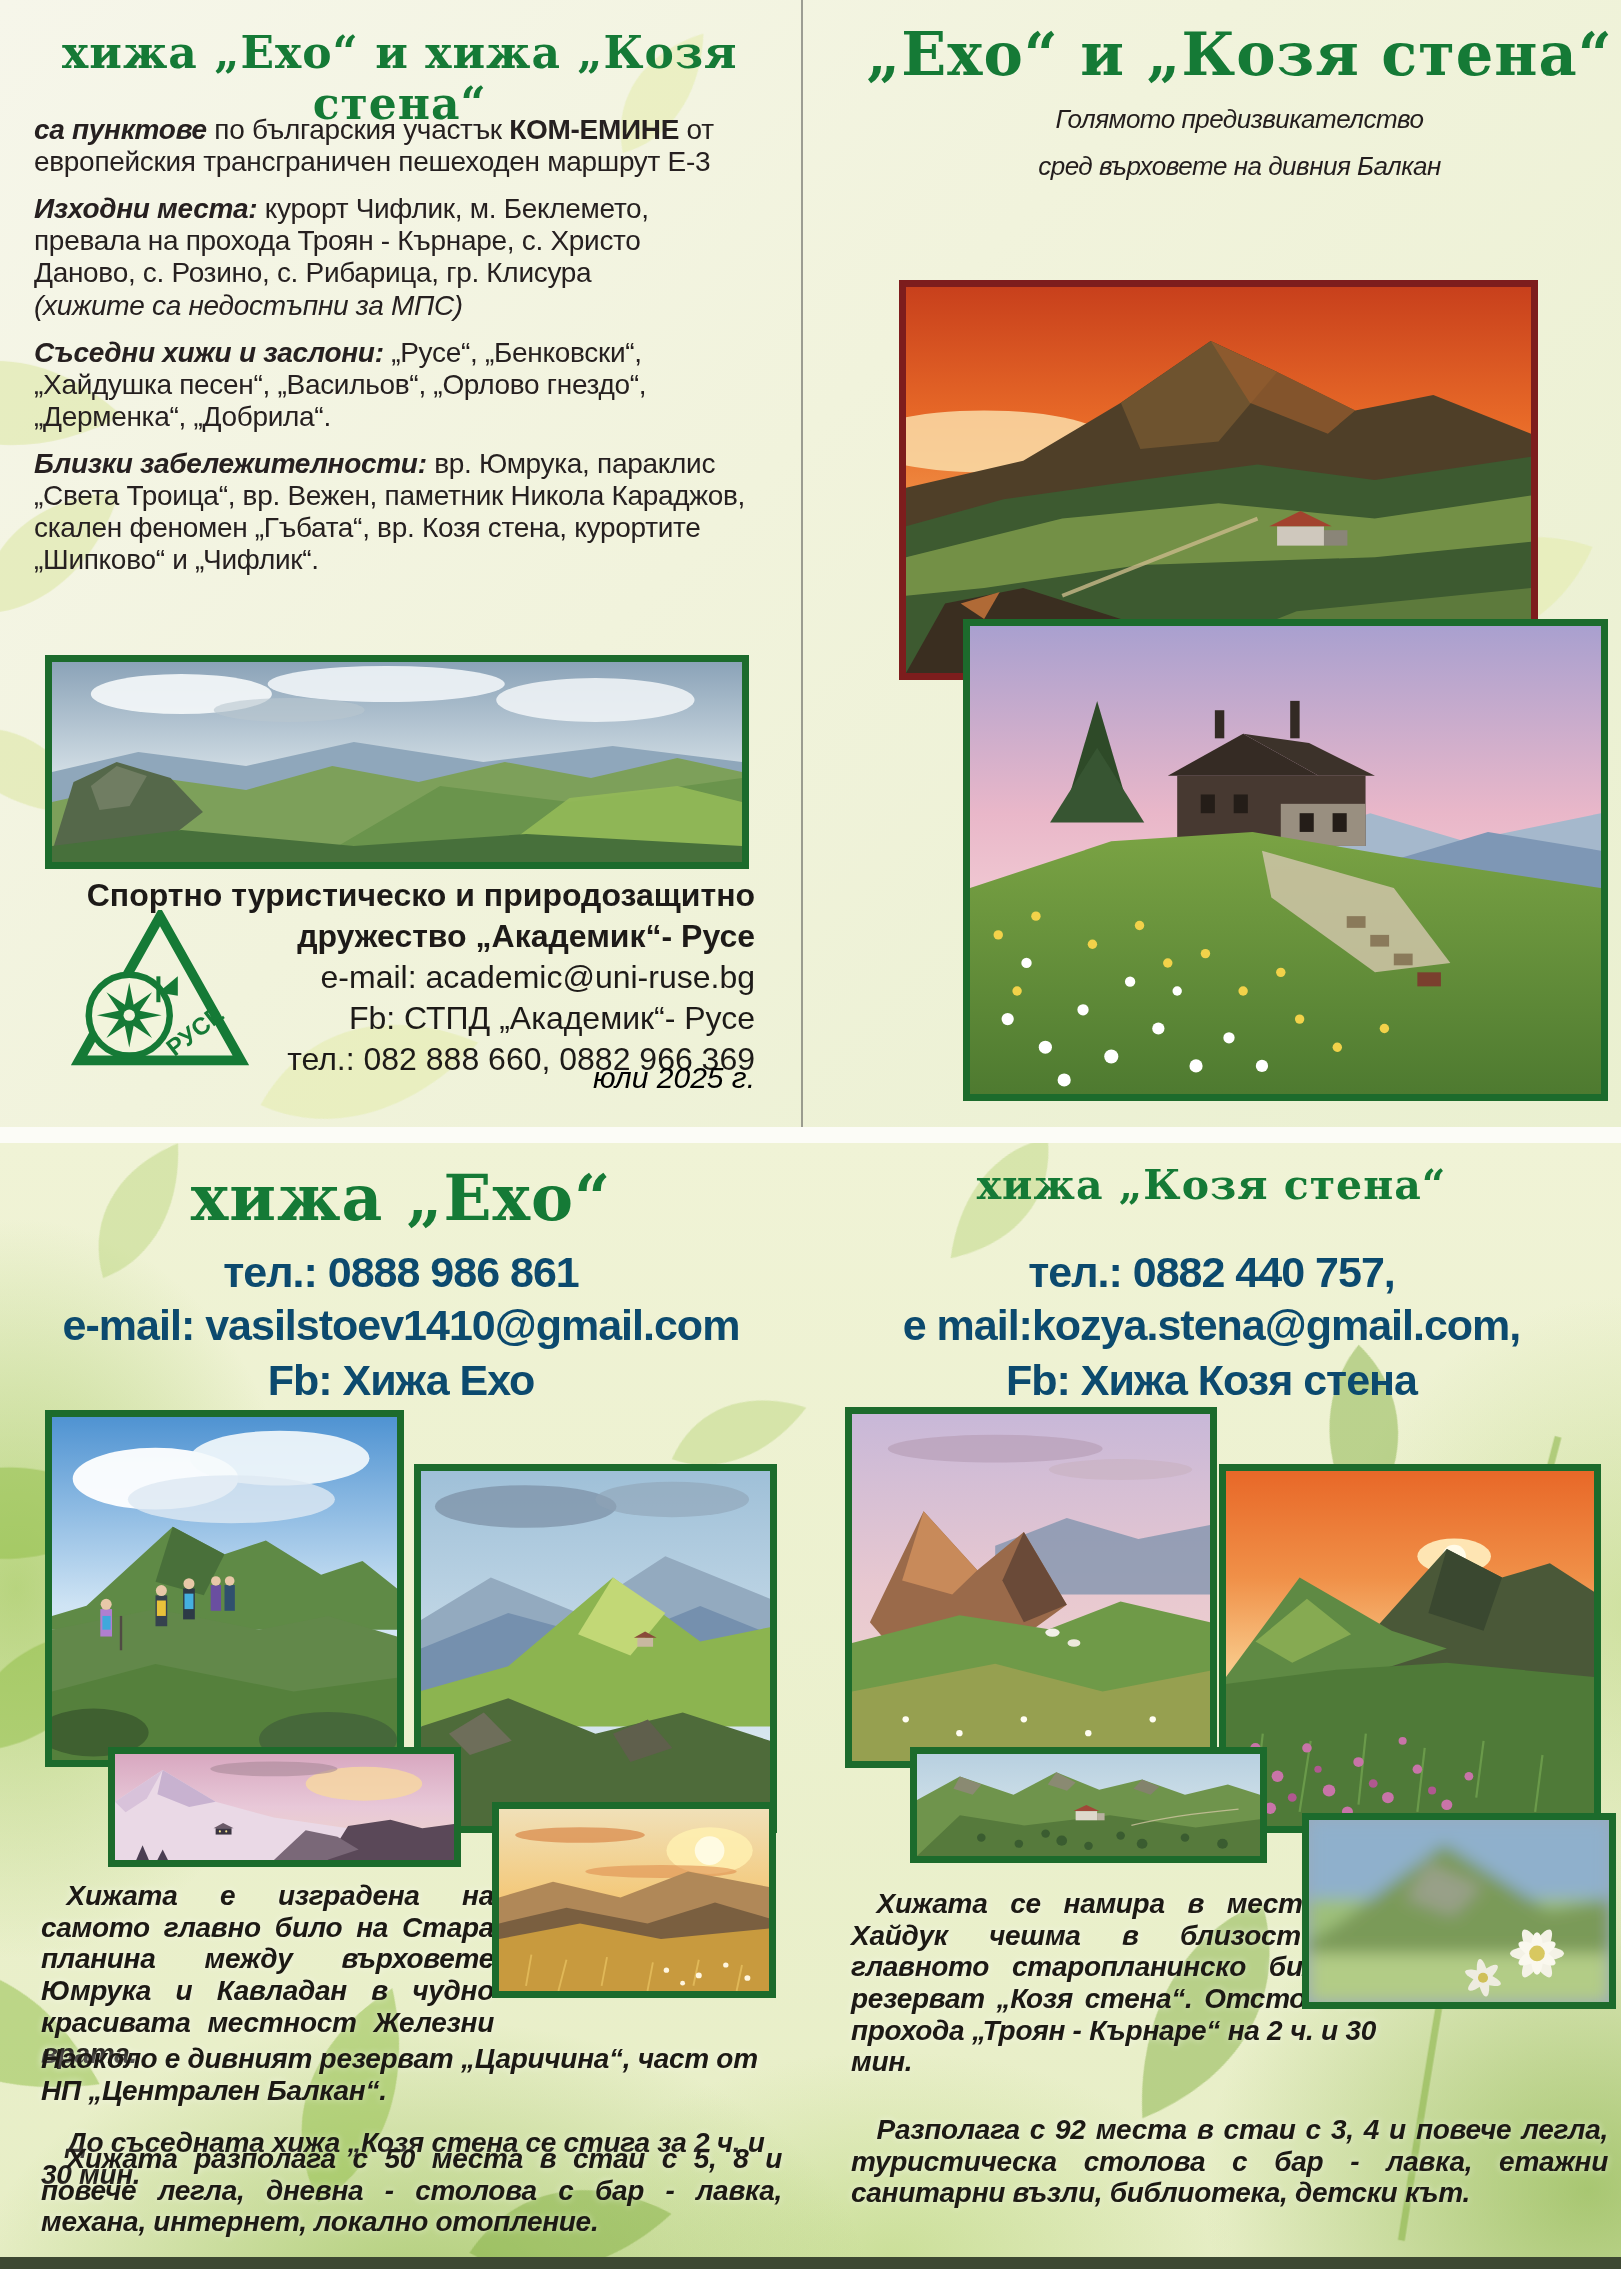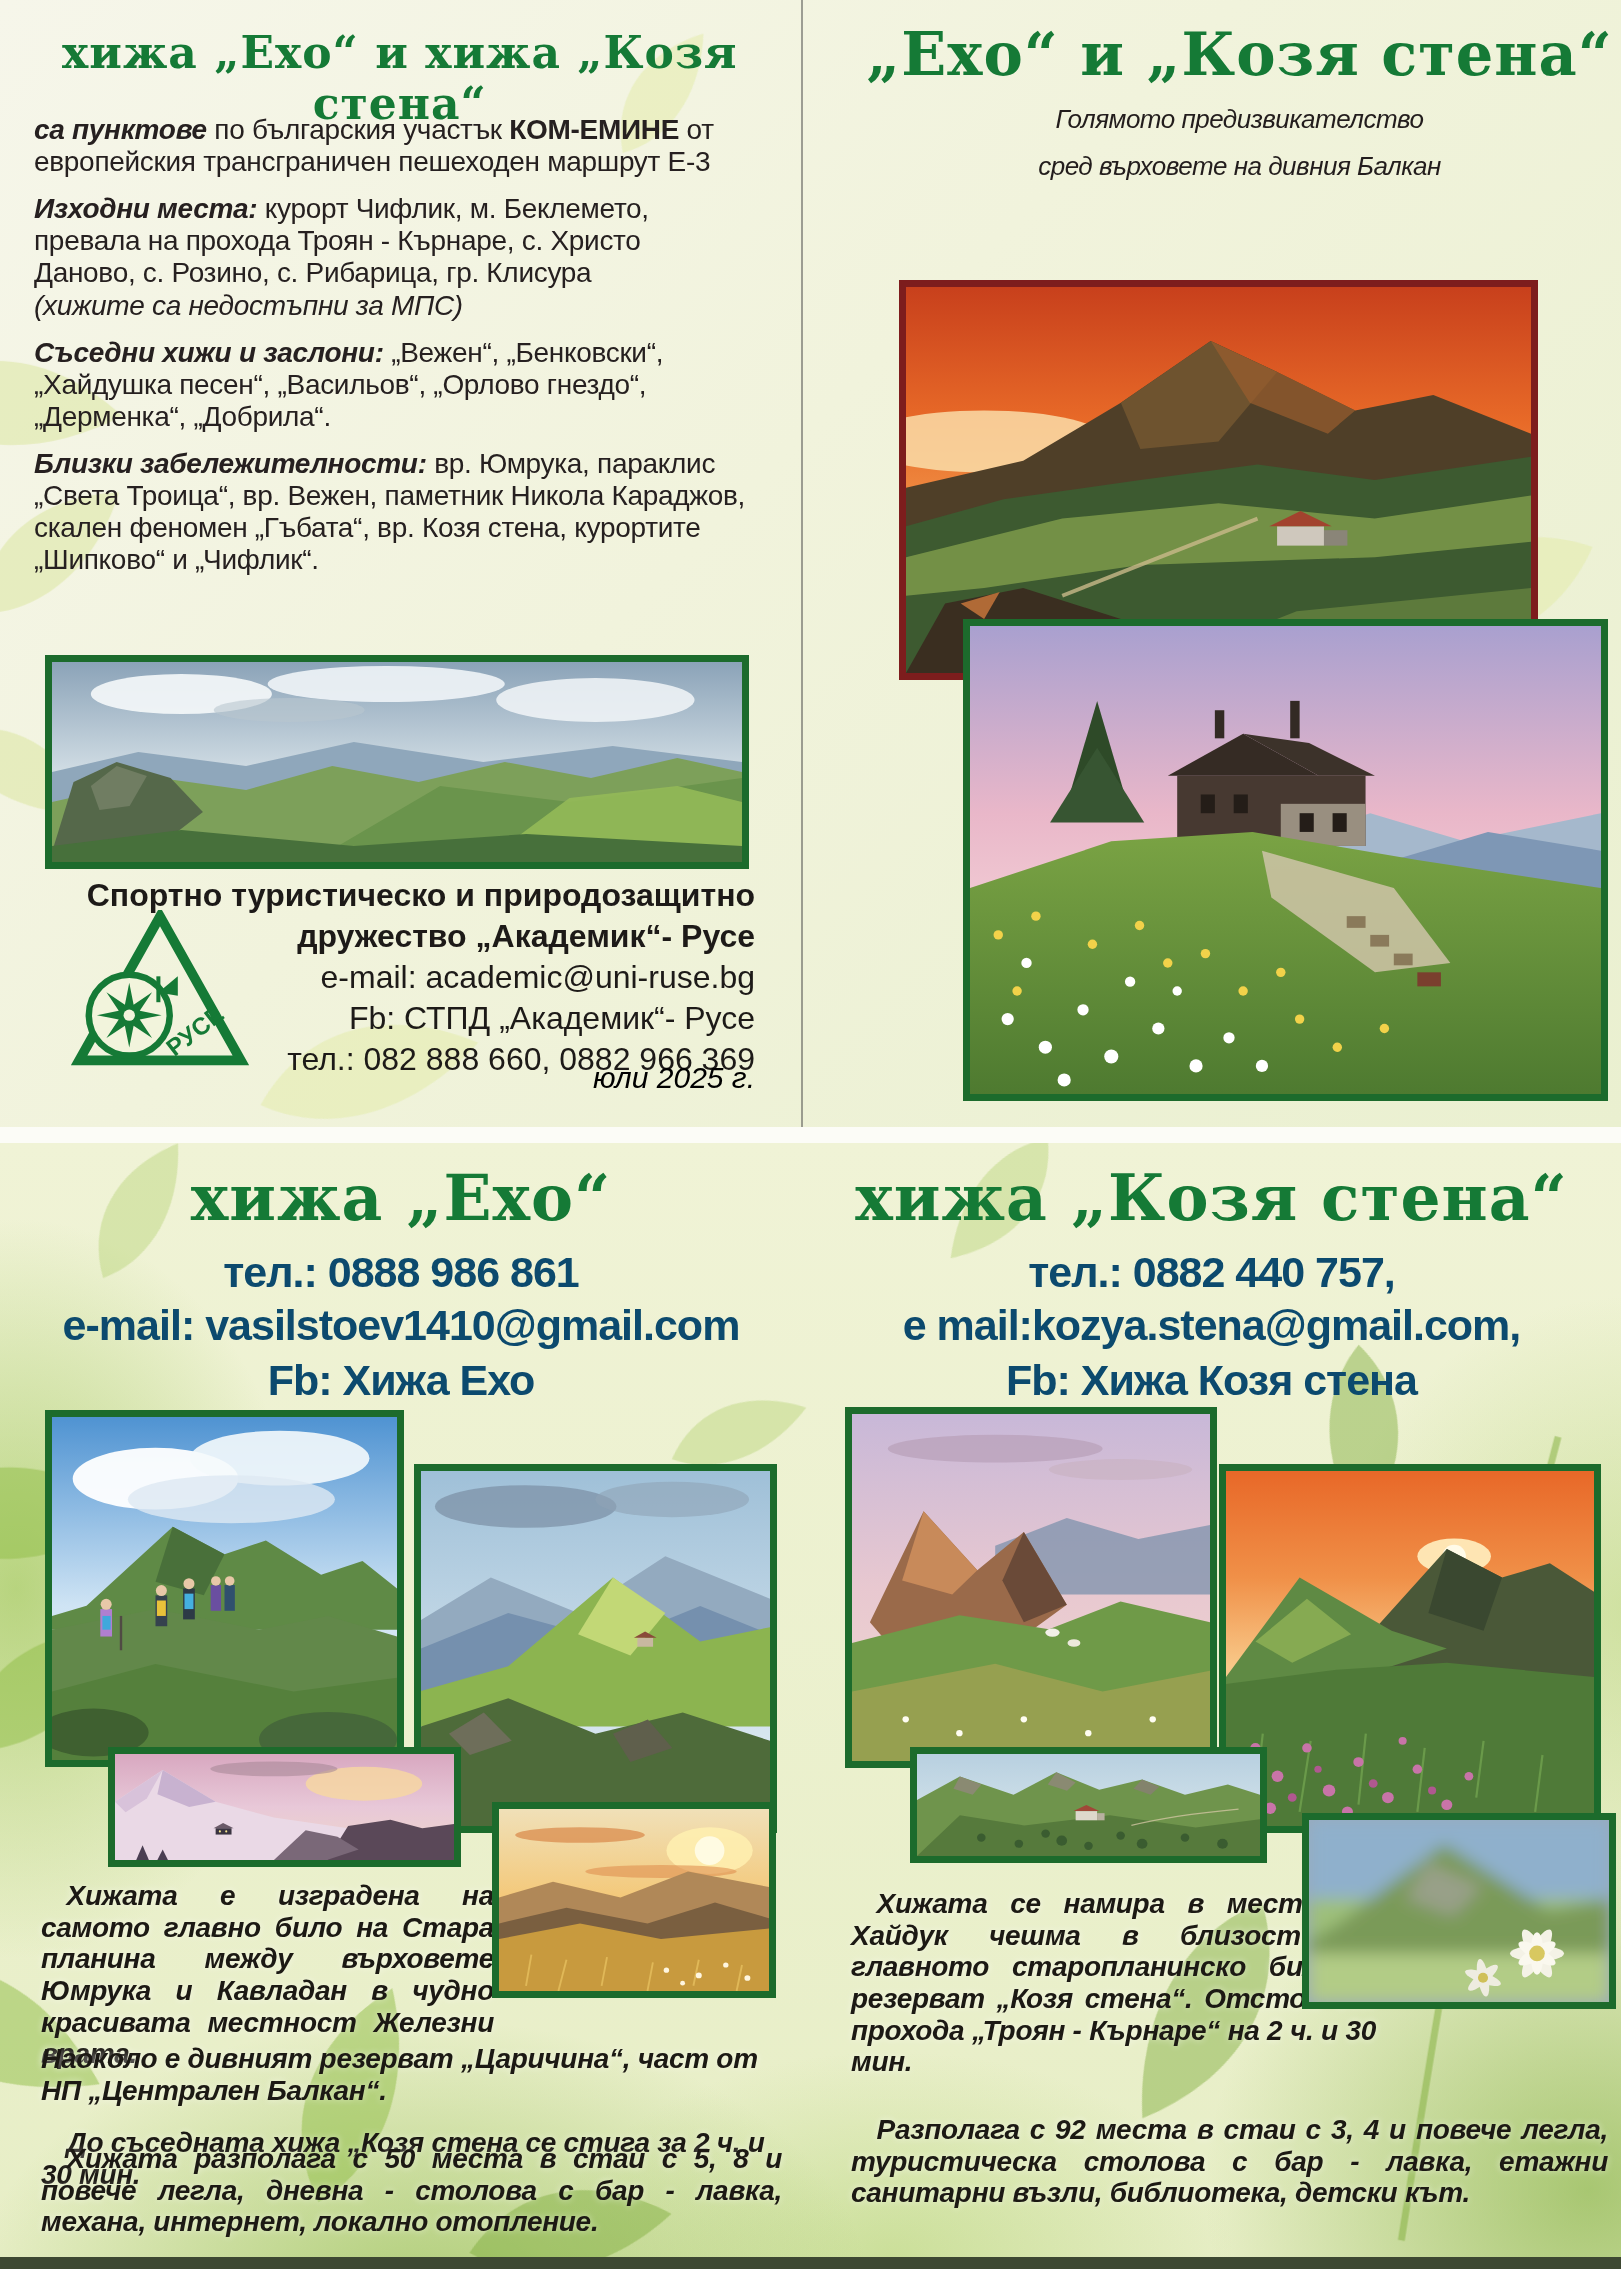--- a/index.html
+++ b/index.html
@@ -93,21 +93,21 @@
   <div class="abs fold"></div>
   <div class="abs bottom-strip"></div>
 
   <div class="abs" style="left:0;top:0;width:802px;height:1127px;">
 
     <div class="abs green-title" style="left:7.8px;top:27.4px;width:784px;font-size:44px;">хижа „Ехо“ и хижа „Козя стена“</div>
 
     <div class="abs body-text" style="left:34px;top:114px;width:714px;">
       <p><span class="lead">са пунктове</span><span> по българския участък </span><span class="strongword">КОМ-ЕМИНЕ</span><span> от европейския трансграничен пешеходен маршрут Е-3</span></p>
       <p><span class="lead">Изходни места:</span><span> курорт Чифлик, м. Беклемето, превала на прохода Троян - Кърнаре, с. Христо Даново, с. Розино, с. Рибарица, гр. Клисура</span><span class="note">(хижите са недостъпни за МПС)</span></p>
-      <p><span class="lead">Съседни хижи и заслони:</span><span> „Вежен“, „Бенковски“, „Хайдушка песен“, „Васильов“, „Орлово гнездо“, „Дерменка“, „Добрила“.</span></p>
+      <p><span class="lead">Съседни хижи и заслони:</span><span> „Русе“, „Бенковски“, „Хайдушка песен“, „Васильов“, „Орлово гнездо“, „Дерменка“, „Добрила“.</span></p>
       <p><span class="lead">Близки забележителности:</span><span> вр. Юмрука, параклис „Света Троица“, вр. Вежен, паметник Никола Караджов, скален феномен „Гъбата“, вр. Козя стена, курортите „Шипково“ и „Чифлик“.</span></p>
     </div>
 
     <div class="abs photo b-green" style="left:45px;top:655px;width:704px;height:214px;">
       <svg viewBox="0 0 320 100" preserveAspectRatio="none">
         <defs>
           <linearGradient id="sky1" x1="0" y1="0" x2="0" y2="1">
             <stop offset="0" stop-color="#8ba3b8"></stop>
               <stop offset=".6" stop-color="#d7e2e8"></stop>
               <stop offset="1" stop-color="#eef2ee"></stop>
@@ -381,21 +381,21 @@
     </div>
 
     <div class="abs hut-para indent" style="left:41px;top:737px;width:453px;">Хижата е изградена на самото главно било на Стара планина между върховете Юмрука и Кавладан в чудно красивата местност Железни врата.</div>
     <div class="abs hut-para" style="left:41px;top:900px;width:739px;text-align:left;">Наоколо е дивният резерват „Царичина“, част от НП „Централен Балкан“.</div>
     <div class="abs hut-para indent" style="left:41px;top:984px;width:739px;text-align:left;">До съседната хижа „Козя стена се стига за 2 ч. и 30 мин.</div>
     <div class="abs hut-para indent" style="left:41px;top:1000px;width:741px;">Хижата разполага с 50 места в стаи с 5, 8 и повече легла, дневна - столова с бар - лавка, механа, интернет, локално отопление.</div>
   </div>
 
   <div class="abs" style="left:802px;top:1143px;width:819px;height:1114px;">
 
-    <div class="abs green-title" style="left:0;top:17.6px;width:819px;font-size:63px;">хижа „Козя стена“</div>
+    <div class="abs green-title" style="left:0;top:17.6px;width:819px;font-size:41px;">хижа „Козя стена“</div>
     <div class="abs hut-contact" style="left:0;top:108px;width:819px;">тел.: 0882 440 757,</div>
     <div class="abs hut-contact" style="left:0;top:161px;width:819px;">е mail:kozya.stena@gmail.com,</div>
     <div class="abs hut-contact" style="left:0;top:216px;width:819px;">Fb: Хижа Козя стена</div>
 
     <div class="abs photo b-green" style="left:43px;top:264px;width:372px;height:361px;z-index:2;">
       <svg viewBox="0 0 100 100" preserveAspectRatio="none">
         <defs>
             <linearGradient id="sky8" x1="0" y1="0" x2="0" y2="1">
           <stop offset="0" stop-color="#c8b8d8"></stop>
               <stop offset=".5" stop-color="#e8c8d0"></stop>

